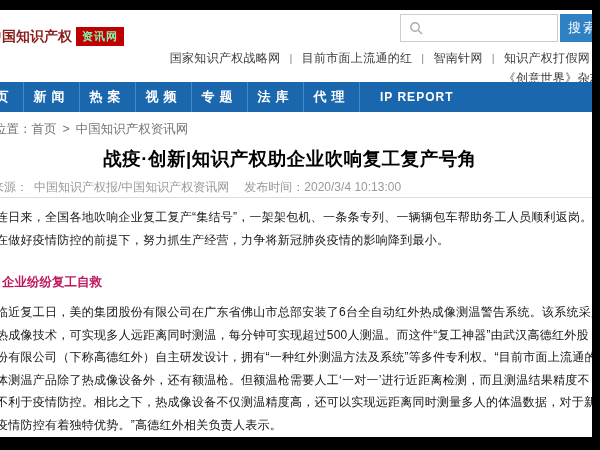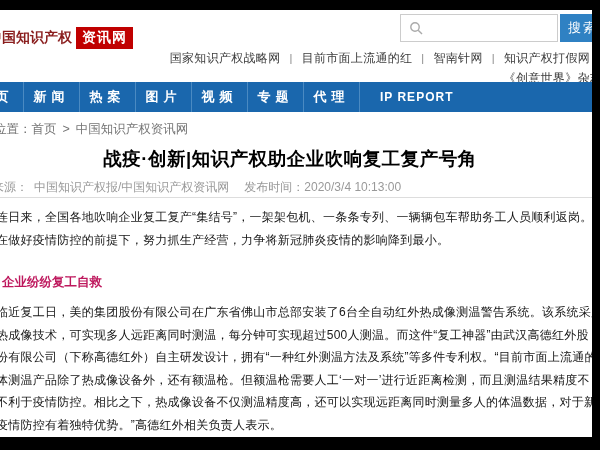--- a/index.html
+++ b/index.html
@@ -4,22 +4,22 @@
 <style>
   * { margin:0; padding:0; box-sizing:border-box; }
   body { background:#555; font-family:"Liberation Sans","DejaVu Sans",sans-serif; }
   .stage { position:relative; width:600px; height:450px; overflow:hidden; background:#fff; }
   .page  { position:absolute; left:-20px; top:0; width:640px; height:450px; background:#fff; }
 
   
   .logo { position:absolute; left:8px; top:27px; display:flex; align-items:center; cursor:pointer; }
   .logo-text { font-family:"Liberation Serif","DejaVu Serif",serif; font-weight:bold;
                font-size:14px; color:#8a1e1e; letter-spacing:0; white-space:nowrap; }
-  .logo-badge { margin-left:4px; background:#c00000; color:#ffffff; font-weight:bold;
-                font-size:14px; padding:2px 6px; letter-spacing:1px;
+  .logo-badge { margin-left:4px; background:#c00000; color:#86efac; font-weight:bold;
+                font-size:11px; padding:2px 6px; letter-spacing:1px;
                 font-family:"Liberation Serif","DejaVu Serif",serif; }
 
   .search-wrap { position:absolute; left:420px; top:14px; width:158px; height:28px; }
   .search-input { width:100%; height:100%; border:1px solid #ccc; padding:0 6px 0 30px;
                   font-size:12px; color:#333; outline:none; }
   .search-icon { position:absolute; left:9px; top:7px; width:14px; height:14px; }
   .search-btn { position:absolute; left:580px; top:14px; width:46px; height:28px;
                 background:#2f81c3; color:#fff; border:0; font-size:13px;
                 letter-spacing:2px; cursor:pointer; }
 
@@ -96,23 +96,23 @@
     <div class="toplinks">
       <ul><li>国家知识产权战略网</li><li>目前市面上流通的红</li><li>智南针网</li><li>知识产权打假网</li></ul>
       <div class="toplinks-row2">《创意世界》杂志</div>
     </div>
 
     <div class="navbar">
       <ul>
           <li>首页</li>
           <li>新闻</li>
           <li>热案</li>
-          <li>图片</li>
           <li>视频</li>
           <li>专题</li>
+          <li>法库</li>
           <li>代理</li>
           <li>IP REPORT</li>
         </ul>
     </div>
 
     <div class="breadcrumb">
       <span>位置：</span><span class="crumb-link">首页</span><span class="crumb-sep">&gt;</span><span class="crumb-link">中国知识产权资讯网</span>
     </div>
 
     <div class="article-title">战疫·创新|知识产权助企业吹响复工复产号角</div>

